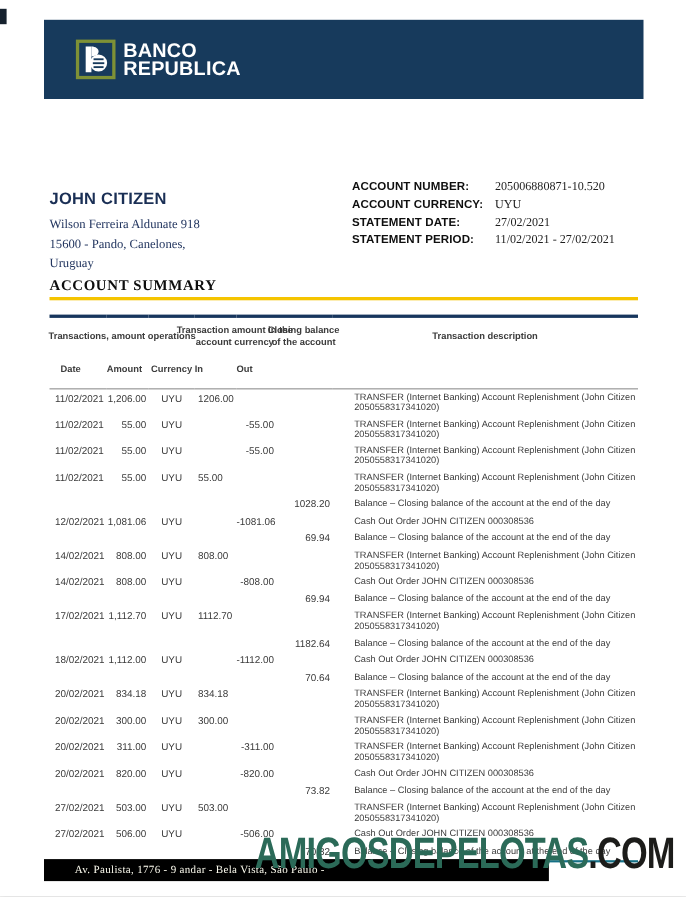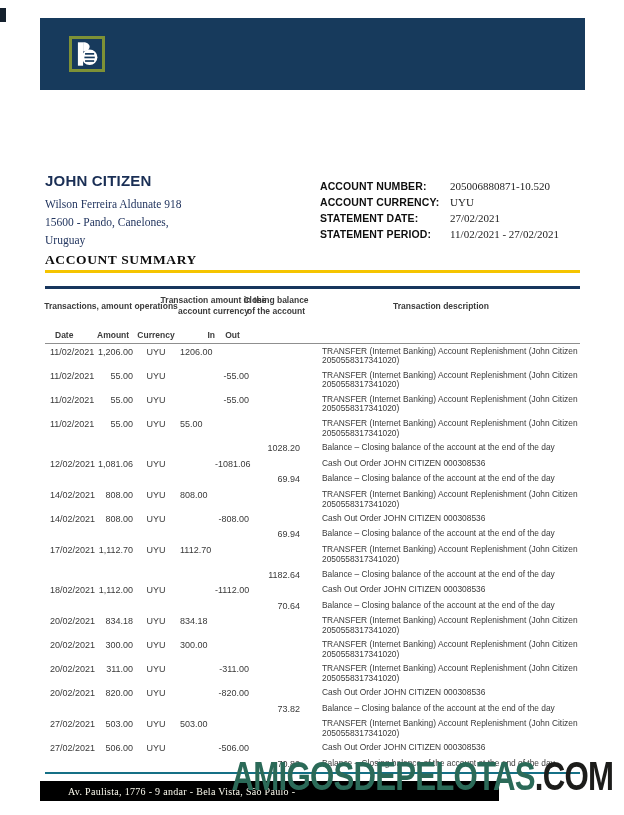--- a/index.html
+++ b/index.html
@@ -14,43 +14,43 @@
   
   .band{position:absolute;left:40px;top:18px;width:545px;height:72px;background:#173a5c;display:flex;align-items:center;}
   .logo-box{width:36px;height:36px;border:3px solid #7e9136;margin-left:29px;display:flex;align-items:center;justify-content:center;box-sizing:border-box;}
   .brand{margin-left:7px;color:#fff;font-weight:bold;font-size:18px;line-height:16px;letter-spacing:.2px;}
 
   
   .customer{position:absolute;left:45px;top:172px;}
   .customer .name{font-size:15px;font-weight:bold;color:#1a2f55;letter-spacing:.2px;margin-bottom:6px;}
   .customer .addr{font-family:"Liberation Serif",serif;font-size:11.5px;color:#22355f;line-height:18px;}
 
-  .acct{position:absolute;left:320px;top:180px;display:grid;grid-template-columns:128px auto;row-gap:4px;column-gap:2px;}
+  .acct{position:absolute;left:320px;top:164px;display:grid;grid-template-columns:128px auto;row-gap:4px;column-gap:2px;}
   .acct .lbl{font-size:10.5px;font-weight:bold;color:#0f0f0f;letter-spacing:.1px;}
   .acct .val{font-family:"Liberation Serif",serif;font-size:11px;color:#1d1d1d;}
 
   
   .sec-title{position:absolute;left:45px;top:252px;font-family:"Liberation Serif",serif;font-weight:bold;font-size:13.5px;color:#0e0e0e;letter-spacing:.6px;}
   .sec-rule{position:absolute;left:45px;top:270px;width:535px;height:3px;background:#f5c400;}
 
   
   .tbl-wrap{position:absolute;left:45px;top:286px;width:535px;}
   table{border-collapse:collapse;width:535px;table-layout:fixed;
         border-top:3px solid #17365d;border-bottom:2px solid #157086;}
   col.c-date{width:52px;}col.c-amount{width:38px;}col.c-cur{width:42px;}
   col.c-in{width:38px;}col.c-out{width:35px;}col.c-close{width:52px;}col.c-desc{width:278px;}
   thead th{font-size:8.5px;font-weight:bold;color:#3c3c3c;vertical-align:middle;padding:2px 0;}
   tr.group-row th{height:30px;position:relative;}
   .ctr-overflow{position:absolute;left:50%;top:50%;transform:translate(-50%,-50%);width:max-content;text-align:center;line-height:11px;}
-  tr.sub-row th{height:15px;border-bottom:1.5px solid #8f8f8f;padding-bottom:3px;vertical-align:bottom;}
+  tr.sub-row th{height:15px;border-bottom:1.5px solid #8f8f8f;padding-bottom:13px;vertical-align:bottom;}
   th.h-date{text-align:left;padding-left:10px;}
   th.h-amount{text-align:left;padding-right:4px;}
   th.h-cur{text-align:center;}
-  th.h-in{text-align:right;}
-  th.h-out{text-align:center;}
+  th.h-in{text-align:left;}
+  th.h-out{text-align:left;}
 
   tbody td{vertical-align:top;padding:2.5px 0 2px;font-size:9px;line-height:10.5px;color:#3a3a3a;}
   td.d-date{text-align:left;padding-left:5px;}
   td.d-amount{text-align:right;padding-right:2px;}
   td.d-cur{text-align:center;}
   td.d-in{text-align:left;padding-left:3px;}
   td.d-out{text-align:right;padding-right:1px;}
   td.d-close{text-align:right;padding-right:2px;}
   td.d-desc{font-size:8.4px;line-height:9.8px;padding-left:20px;color:#3a3a3a;}
   tr.bal td{padding-top:3px;padding-bottom:2.5px;}
@@ -78,20 +78,24 @@
       <span style="display:flex;">
         <svg width="26" height="26" viewBox="0 0 40 40">
           <path d="M6 2 h8 v36 h-8 z" fill="#ffffff"></path>
           <path d="M14 2 c6 0 10 3 10 7 c0 3 -2 5 -5 6 l-5 1 z" fill="#ffffff"></path>
           <circle cx="24" cy="25" r="12" fill="#ffffff"></circle>
           <rect x="17" y="18.5" width="14" height="2.6" fill="#173a5c"></rect>
           <rect x="16" y="24" width="16" height="2.6" fill="#173a5c"></rect>
           <rect x="17" y="29.5" width="14" height="2.6" fill="#173a5c"></rect>
         </svg>
       </span>
+    </div>
+    <div class="brand">
+      <div>BANCO</div>
+      <div>REPUBLICA</div>
     </div>
   </div>
 
   <div class="customer">
     <div class="name">JOHN CITIZEN</div>
     <div class="addr">Wilson Ferreira Aldunate 918</div>
     <div class="addr">15600 - Pando, Canelones,</div>
     <div class="addr">Uruguay</div>
   </div>
 

